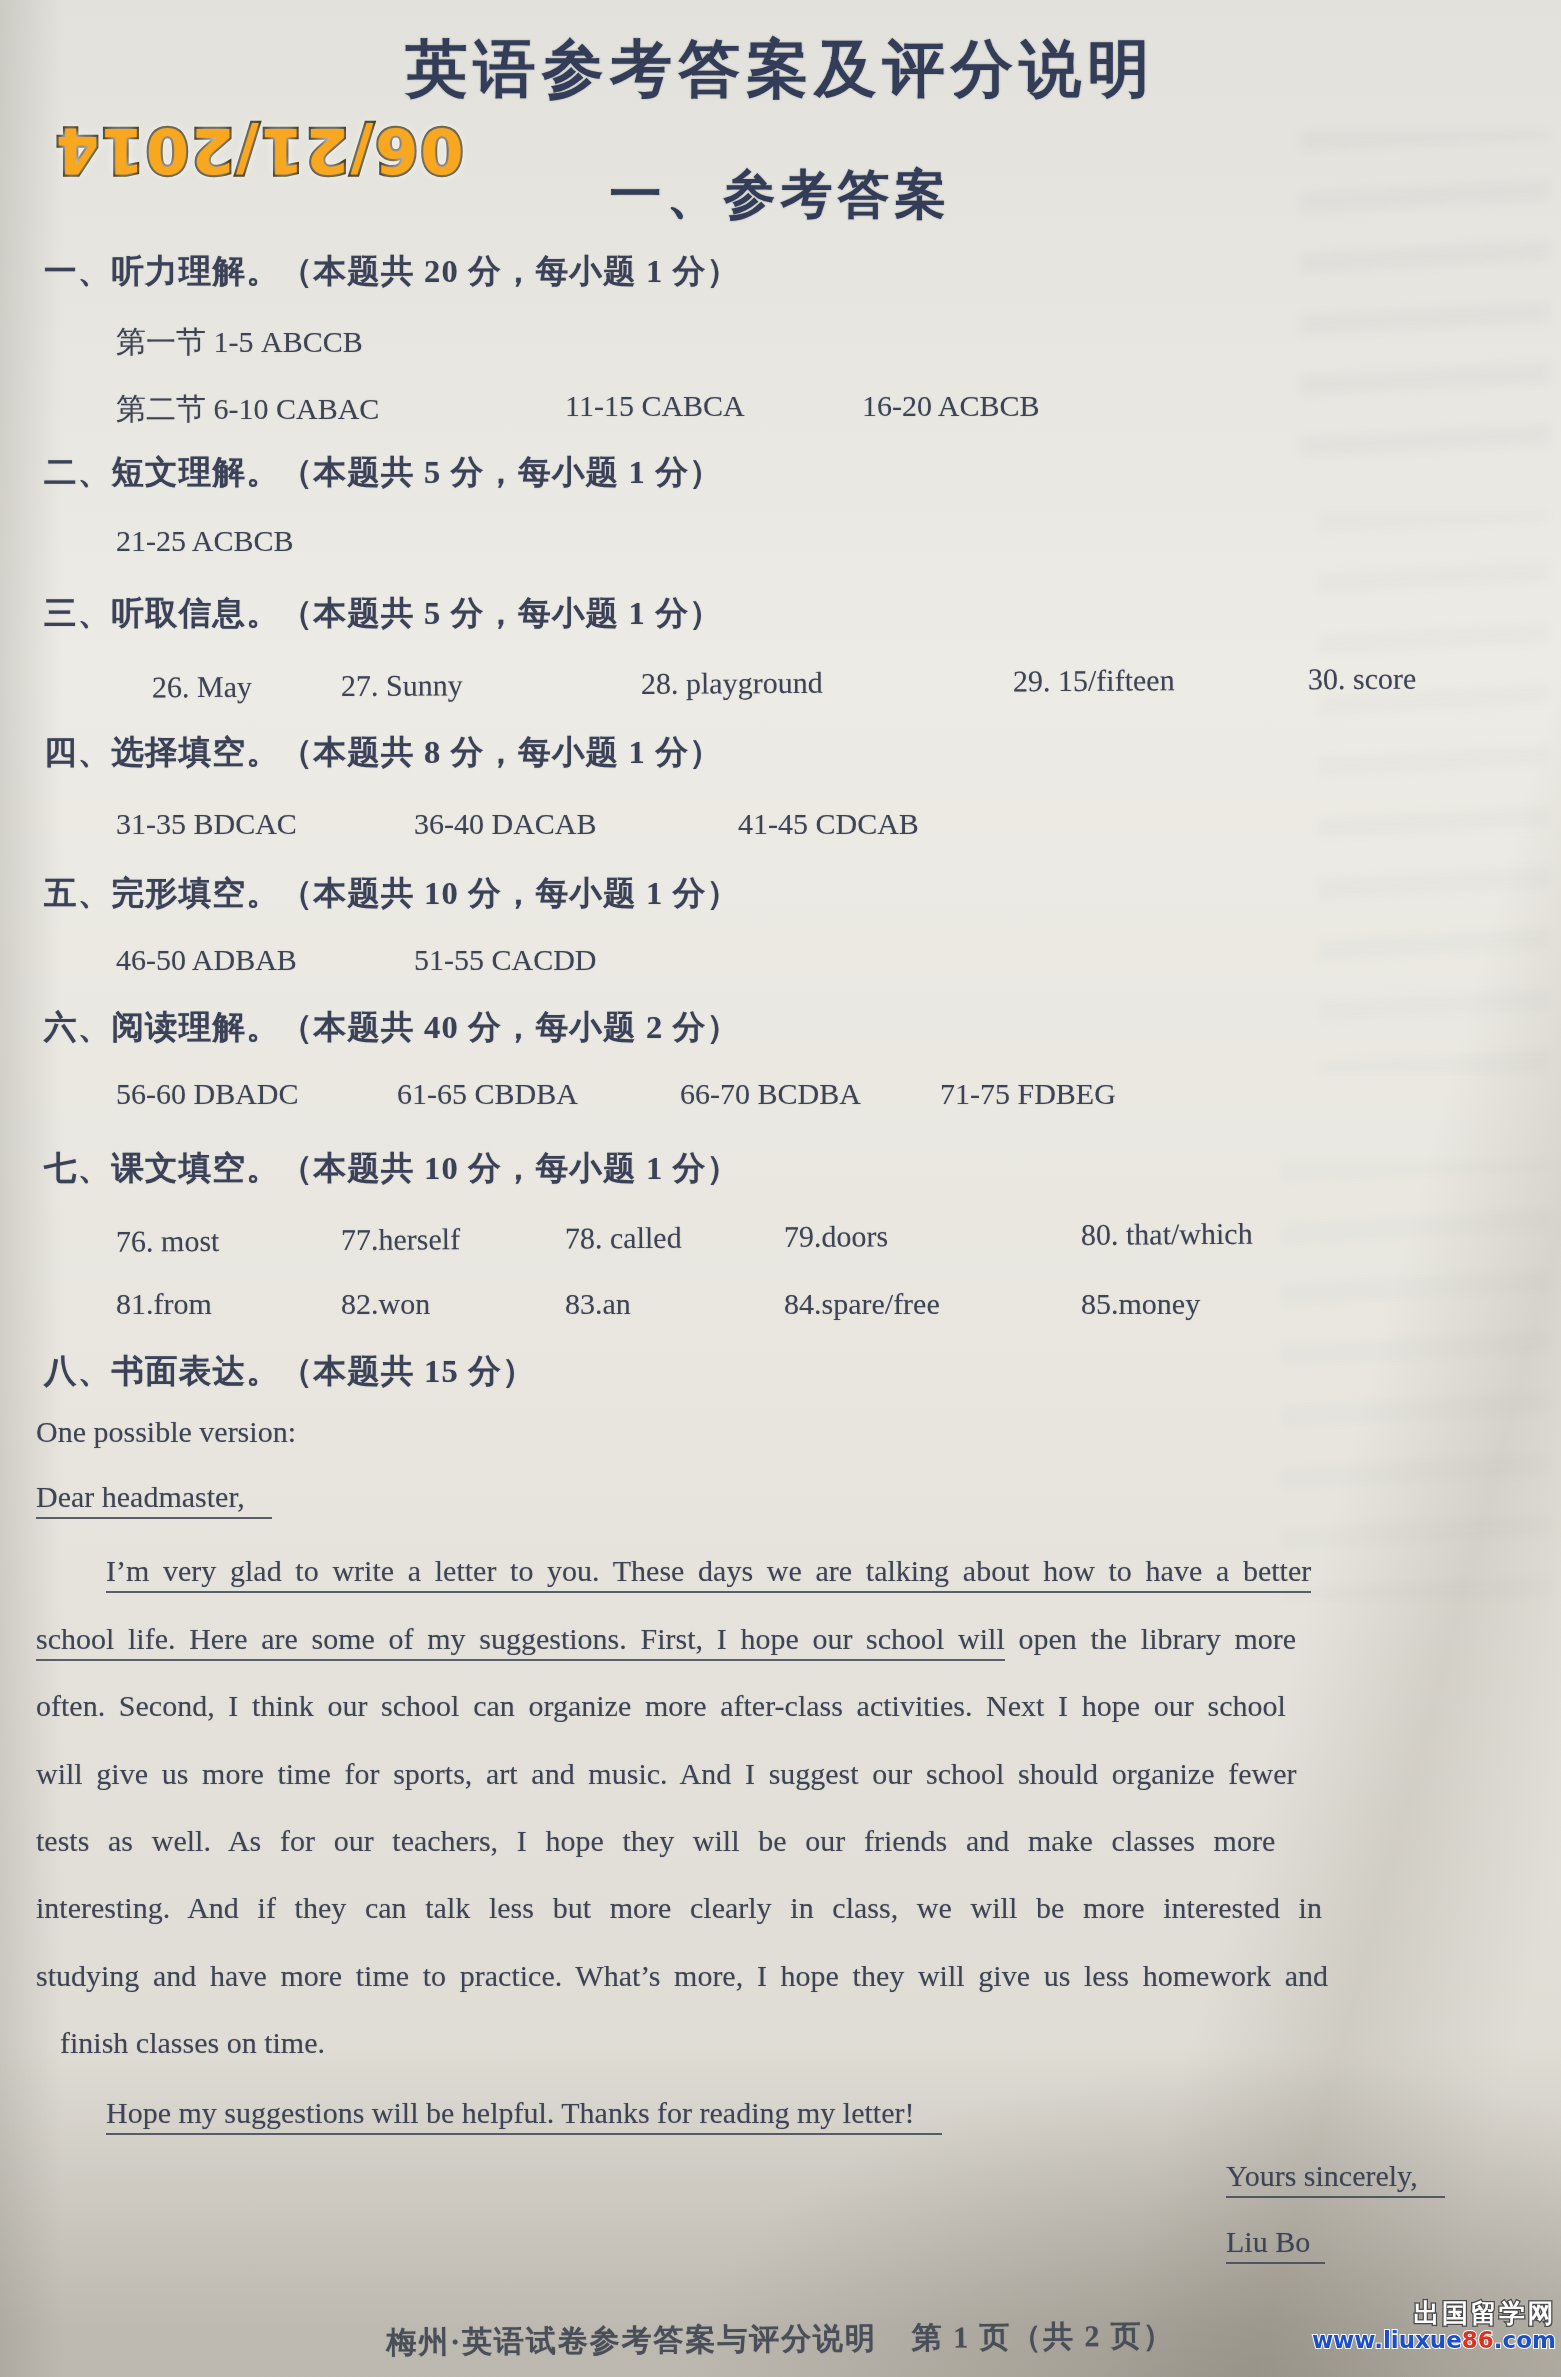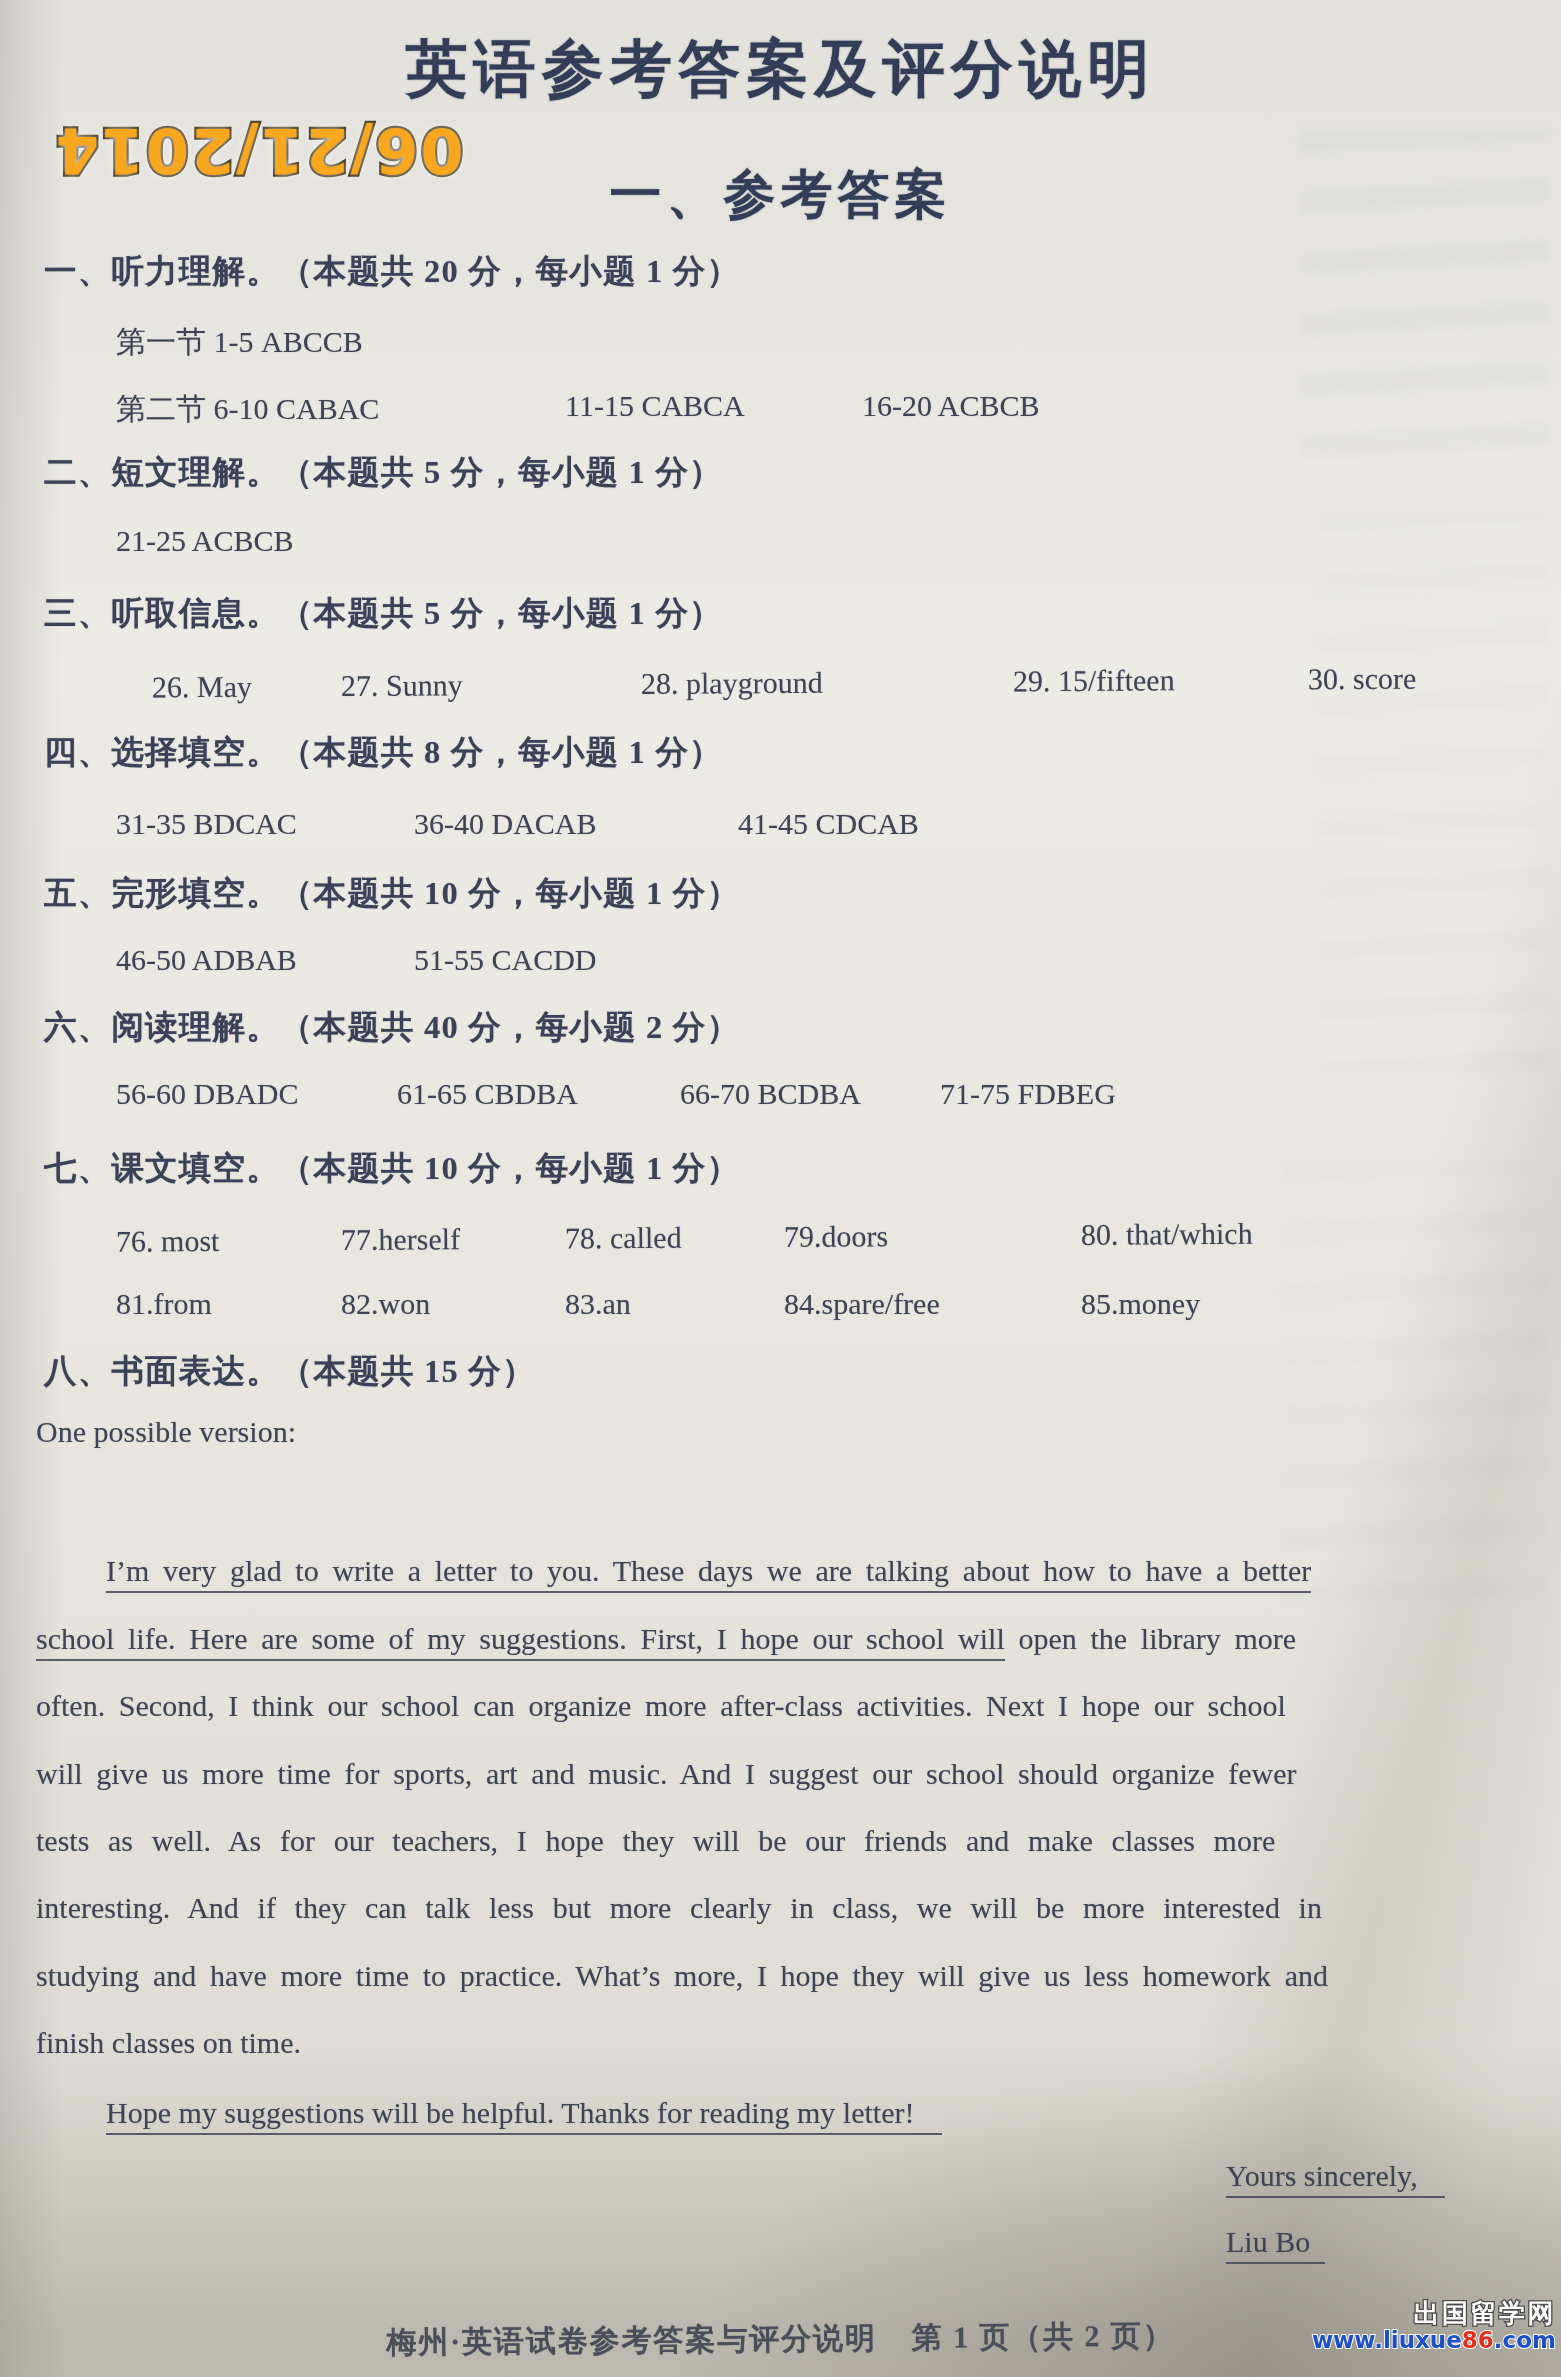--- a/index.html
+++ b/index.html
@@ -143,29 +143,30 @@
     <span class="cell" style="left:116px;">81.from</span>
     <span class="cell" style="left:341px;">82.won</span>
     <span class="cell" style="left:565px;">83.an</span>
     <span class="cell" style="left:784px;">84.spare/free</span>
     <span class="cell" style="left:1081px;">85.money</span>
   </div>
 
   <div class="abs sec-heading" style="top:1350px;">八、书面表达。（本题共 15 分）</div>
 
   <div class="abs eline" style="top:1413px;">One possible version:</div>
+  <div class="abs eline" style="top:1478px;"><span class="u u-pad">Dear headmaster,</span></div>
 
   <div class="abs eline indent ws1" style="top:1552px;"><span class="u">I’m very glad to write a letter to you. These days we are talking about how to have a better</span></div>
   <div class="abs eline ws1" style="top:1620px;"><span class="u">school life. Here are some of my suggestions. First, I hope our school will</span><span> open the library more</span></div>
   <div class="abs eline ws1" style="top:1687px;">often. Second, I think our school can organize more after-class activities. Next I hope our school</div>
   <div class="abs eline ws1" style="top:1755px;">will give us more time for sports, art and music. And I suggest our school should organize fewer</div>
   <div class="abs eline ws2" style="top:1822px;">tests as well.  As for our teachers, I hope they will be our friends and make classes more</div>
   <div class="abs eline ws2" style="top:1889px;">interesting. And if they can talk less but more clearly in class, we will be more interested in</div>
   <div class="abs eline ws1" style="top:1957px;">studying and have more time to practice. What’s more, I hope they will give us less homework and</div>
-  <div class="abs eline" style="top:2024px;">finish classes on time.</div>
+  <div class="abs eline" style="top:2024px;margin-left:24px;">finish classes on time.</div>
 
   <div class="abs eline indent" style="top:2094px;"><span class="u u-pad">Hope my suggestions will be helpful. Thanks for reading my letter!</span></div>
 
   <div class="abs eline" style="left:1226px; top:2157px; right:auto;"><span class="u u-pad">Yours sincerely,</span></div>
   <div class="abs eline" style="left:1226px; top:2223px; right:auto;"><span class="u" style="padding-right:15px;">Liu Bo</span></div>
 
   <div class="abs footer">
     <span>梅州·英语试卷参考答案与评分说明</span><span class="gap"></span><span>第 1 页（共 2 页）</span>
   </div>
 

